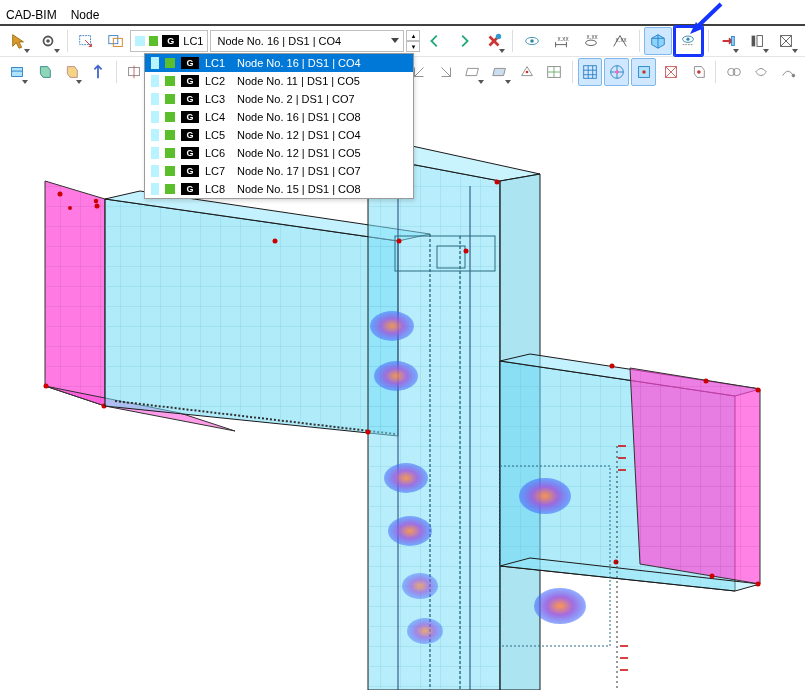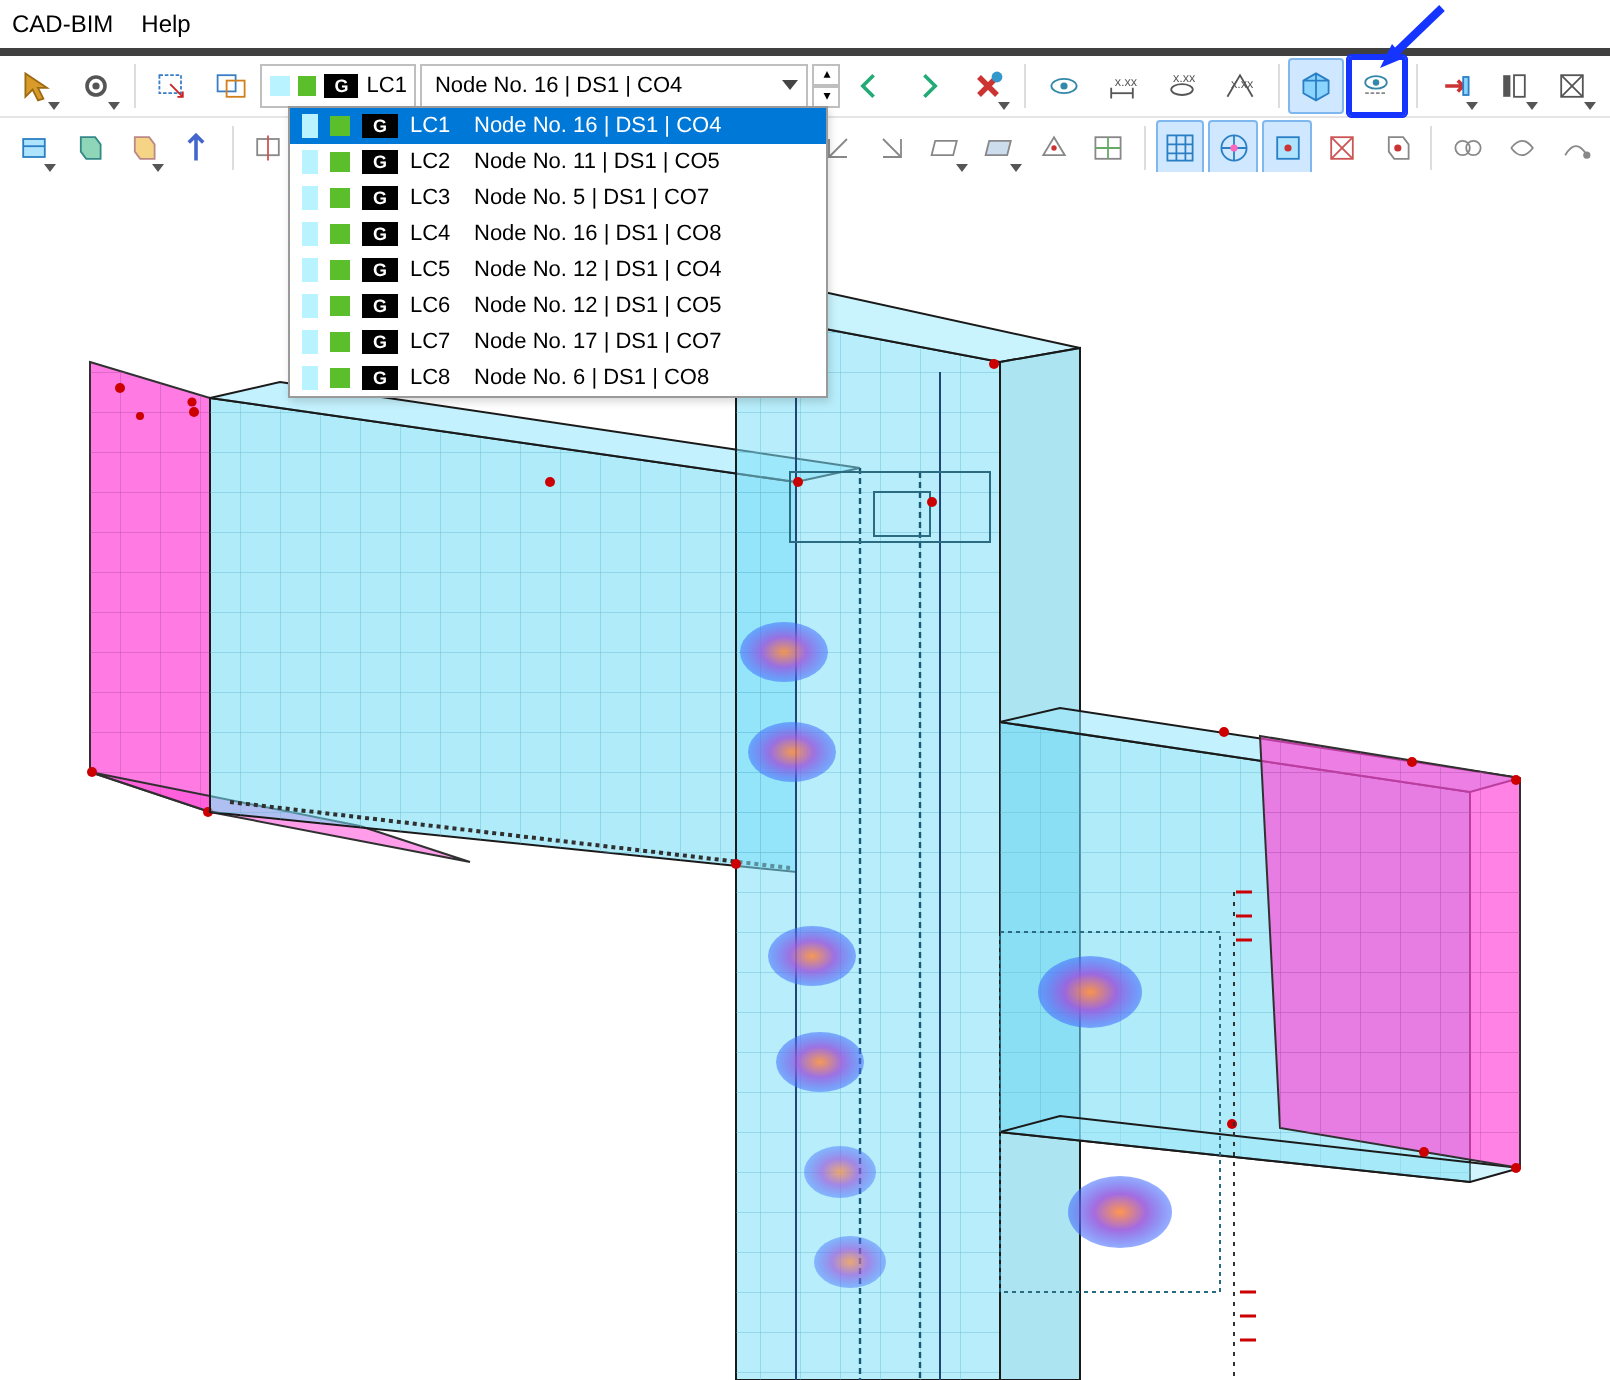--- a/index.html
+++ b/index.html
@@ -1,16 +1,16 @@
 <!DOCTYPE html>
 <html><head>
 <meta charset="utf-8">
 <style>
   html,body{margin:0;padding:0;width:805px;height:690px;background:#fff;font-family:"Segoe UI",Tahoma,sans-serif;font-size:12px;color:#000;overflow:hidden}
-  .menubar{height:20px;padding:2px 6px;display:flex;gap:14px;align-items:center;border-bottom:4px solid #404040}
+  .menubar{height:20px;padding:2px 6px;display:flex;gap:14px;align-items:flex-end;border-bottom:2px solid #404040}
   .menubar span{cursor:default}
   .toolbar{height:30px;display:flex;align-items:center;padding:0 4px;border-bottom:1px solid #e5e5e5;position:relative}
   .tbtn{width:26px;height:26px;margin:0 1px;display:flex;align-items:center;justify-content:center;border:1px solid transparent;border-radius:2px;cursor:default;position:relative}
   .sep{width:1px;height:22px;background:#ddd;margin:0 4px}
   .tbtn.active{background:#cfe8ff;border-color:#7fb8ef}
   .tbtn.hl{border:2px solid #1534ff;outline:1px solid #1534ff;box-shadow:0 0 0 1px #1534ff}
   .tbtn svg{width:18px;height:18px}
   .dd-caret{position:absolute;right:1px;bottom:1px;width:0;height:0;border-left:3px solid transparent;border-right:3px solid transparent;border-top:4px solid #555}
   .lc-badge{display:flex;align-items:center;height:20px;border:1px solid #bfbfbf;padding:0 4px;gap:4px;font-size:11px;margin-right:2px;background:#fff;min-width:60px}
   .lc-badge .sw{width:10px;height:10px}
@@ -29,21 +29,21 @@
   .spin div{width:12px;height:9px;border:1px solid #bfbfbf;font-size:7px;display:flex;align-items:center;justify-content:center;line-height:1}
   .viewport{position:absolute;left:0;top:86px;right:0;bottom:0;background:#fff;overflow:hidden}
   .arrow{position:absolute;top:2px;left:686px;z-index:60}
   .arrow svg{width:40px;height:36px}
 </style>
 </head>
 <body>
 
 <div class="menubar">
   <span>CAD-BIM</span>
-  <span>Help</span>
+  <span>Node</span>
 </div>
 
 <div class="toolbar">
   <div class="tbtn">
       <svg viewBox="0 0 20 20">
         <path d="M3 3 L3 16 L7 12 L10 18 L13 17 L10 11 L15 11 Z" fill="#d89b2a" stroke="#9c6a12"></path>
       </svg>
       <div class="dd-caret"></div>
     </div>
   <div class="tbtn">
@@ -317,21 +317,21 @@
       <div class="sw" style="background:#5abf2a"></div>
       <div class="gbox">G</div>
       <span class="code">LC2</span>
       <span>Node No. 11 | DS1 | CO5</span>
     </div>
     <div class="row">
       <div class="sw1" style="background:#b8f3ff"></div>
       <div class="sw" style="background:#5abf2a"></div>
       <div class="gbox">G</div>
       <span class="code">LC3</span>
-      <span>Node No. 5 | DS1 | CO7</span>
+      <span>Node No. 2 | DS1 | CO7</span>
     </div>
     <div class="row">
       <div class="sw1" style="background:#b8f3ff"></div>
       <div class="sw" style="background:#5abf2a"></div>
       <div class="gbox">G</div>
       <span class="code">LC4</span>
       <span>Node No. 16 | DS1 | CO8</span>
     </div>
     <div class="row">
       <div class="sw1" style="background:#b8f3ff"></div>
@@ -352,21 +352,21 @@
       <div class="sw" style="background:#5abf2a"></div>
       <div class="gbox">G</div>
       <span class="code">LC7</span>
       <span>Node No. 17 | DS1 | CO7</span>
     </div>
     <div class="row">
       <div class="sw1" style="background:#b8f3ff"></div>
       <div class="sw" style="background:#5abf2a"></div>
       <div class="gbox">G</div>
       <span class="code">LC8</span>
-      <span>Node No. 6 | DS1 | CO8</span>
+      <span>Node No. 15 | DS1 | CO8</span>
     </div>
   </div>
 
 <div class="arrow">
   <svg viewBox="0 0 40 36">
       <path d="M35 2 L8 28" stroke="#1534ff" stroke-width="4" fill="none"></path>
       <path d="M4 32 L16 27 L10 20 Z" fill="#1534ff"></path>
     </svg>
 </div>
 

